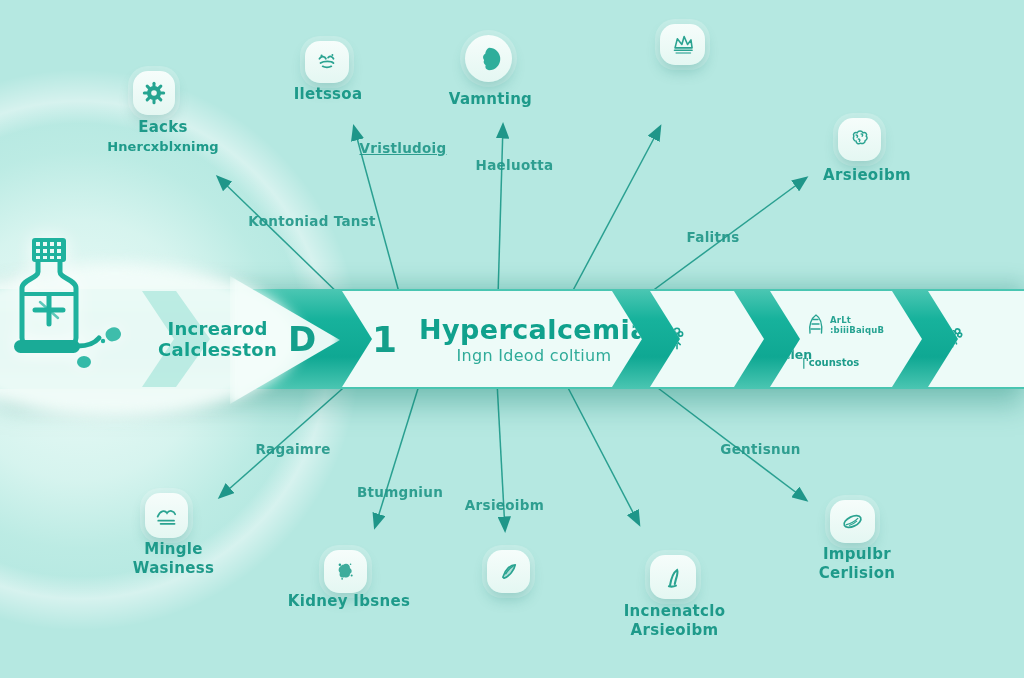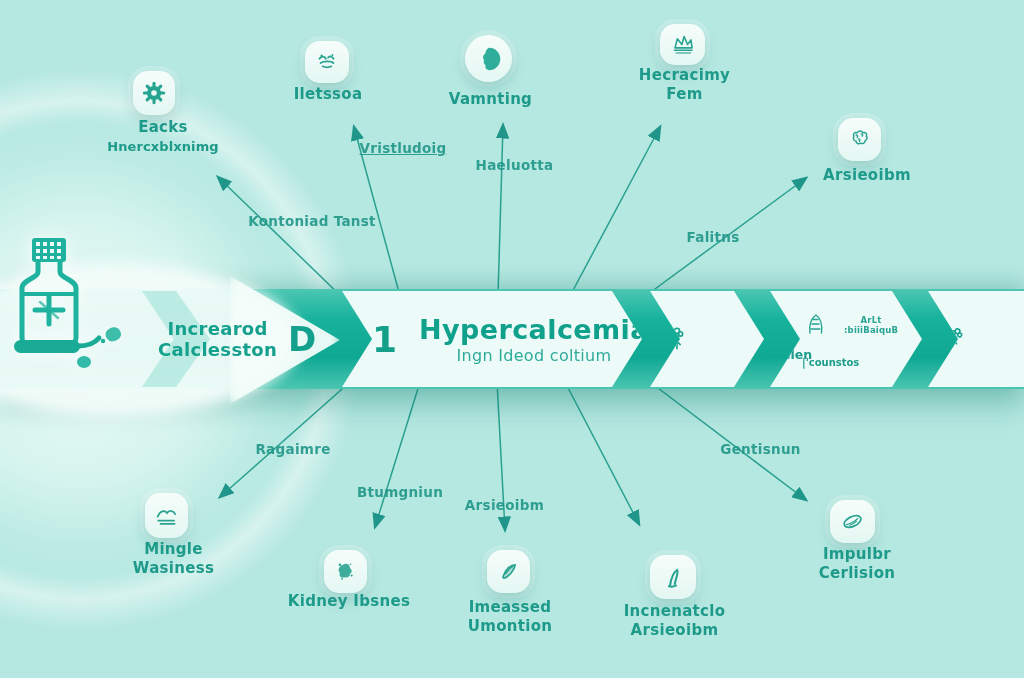--- a/index.html
+++ b/index.html
@@ -56,21 +56,21 @@
   }
   .precursor .lines{display:flex;flex-direction:column;align-items:center;}
   .precursor .pline{font-size:18px;font-weight:bold;color:#15a18d;line-height:21px;letter-spacing:.3px;}
   .precursor .pletter{font-size:34px;font-weight:bold;color:#13a08c;}
   .panel-b .num{font-size:36px;font-weight:bold;color:#149f8b;margin-left:30px;}
   .panel-b .ttl-wrap{display:flex;flex-direction:column;align-items:center;margin-left:22px;}
   .panel-b .ttl{font-size:27px;font-weight:bold;color:#10a18d;letter-spacing:.4px;}
   .panel-b .sub{font-size:16px;color:#2fab99;margin-top:1px;letter-spacing:.3px;}
   .panel-icon{margin-left:14px;}
   .panel-d{display:block;position:absolute;}
-  .p4-top{position:absolute;left:34px;top:20px;display:flex;align-items:flex-start;gap:16px;text-align:center;}
+  .p4-top{position:absolute;left:34px;top:20px;display:flex;align-items:flex-start;gap:2px;}
   .p4-cap{display:flex;flex-direction:column;margin-top:4px;}
   .p4-cap span{font-size:8.5px;font-weight:bold;color:#27a392;line-height:10px;letter-spacing:.2px;}
   .p4-l1{position:absolute;left:-12px;top:56px;font-size:12.5px;font-weight:bold;color:#1d9c8b;}
   .p4-l2{position:absolute;left:32px;top:66px;font-size:10px;font-weight:bold;color:#1d9c8b;}
   
   .arrows{position:absolute;left:0;top:0;z-index:2;}
   
   .tile{
     position:absolute;z-index:7;border-radius:15px;
     background:linear-gradient(180deg,#f6fdfb,#e4f7f2);
@@ -334,37 +334,29 @@
   <div class="nlabel l-gear">
     <div>Eacks</div>
     <div class="small">Hnercxblxnimg</div>
   </div>
   <div class="nlabel l-nausea">
     <div>Iletssoa</div>
   </div>
   <div class="nlabel l-vomit">
     <div>Vamnting</div>
   </div>
-  <div class="nlabel l-headache">
-    <div>Hecracimy</div>
-    <div>Fem</div>
-  </div>
   <div class="nlabel l-brain">
     <div>Arsieoibm</div>
   </div>
   <div class="nlabel l-muscle">
     <div>Mingle</div>
     <div>Wasiness</div>
   </div>
   <div class="nlabel l-kidney">
     <div>Kidney Ibsnes</div>
-  </div>
-  <div class="nlabel l-urination">
-    <div>Imeassed</div>
-    <div>Umontion</div>
   </div>
   <div class="nlabel l-heart">
     <div>Incnenatclo</div>
     <div>Arsieoibm</div>
   </div>
   <div class="nlabel l-confusion">
     <div>Impulbr</div>
     <div>Cerlision</div>
   </div>
 

